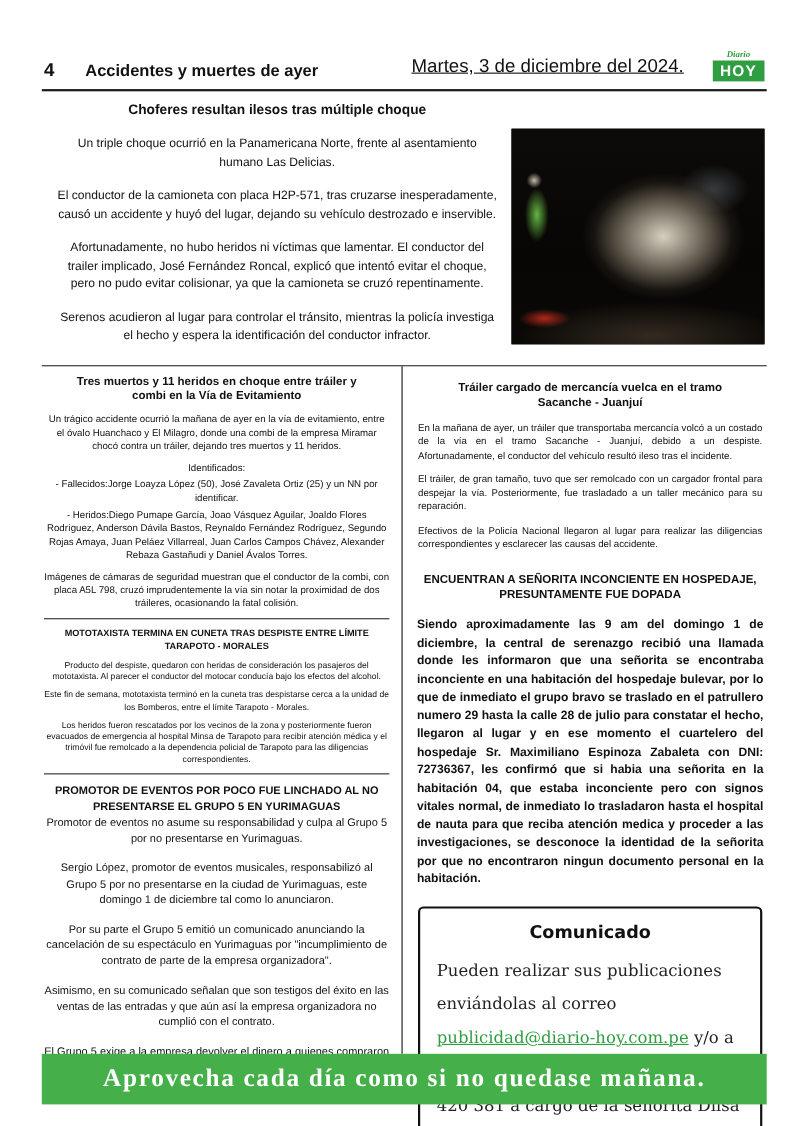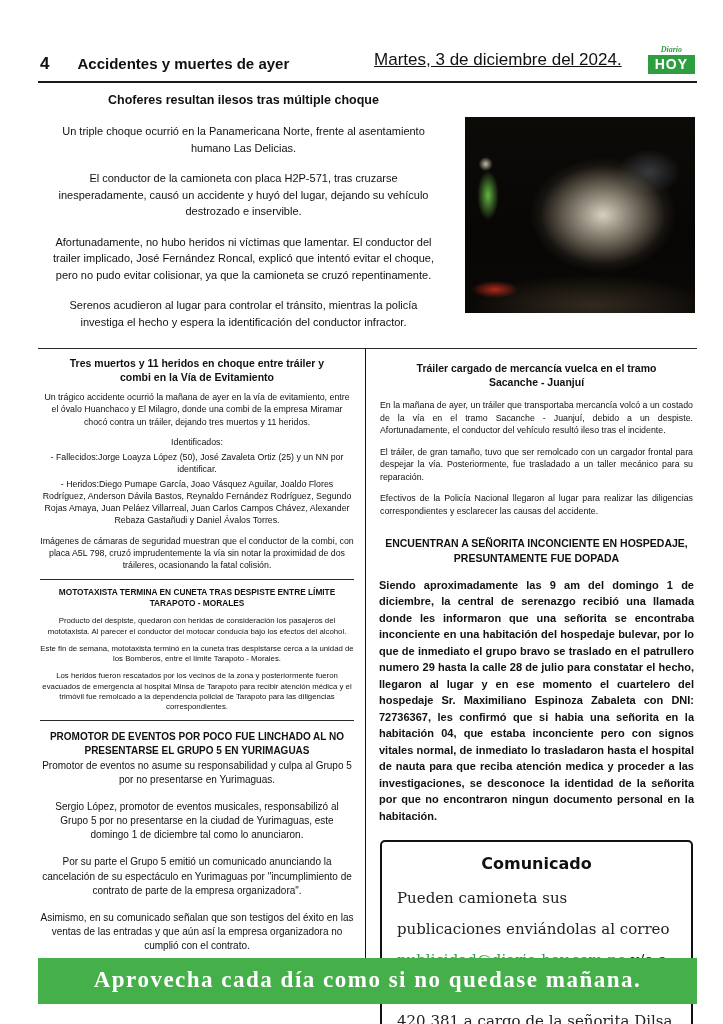--- a/index.html
+++ b/index.html
@@ -18,21 +18,21 @@
   .mh-right { display:flex; align-items:center; gap:26px; }
   .date { font-size:17px;text-decoration:underline; }
   .logo { display:flex; flex-direction:column; align-items:center; line-height:1; }
   .logo-top { color:var(--brand-green,#2f9e41); font-size:8px; font-style:italic; font-weight:bold; font-family:"Liberation Serif", serif; margin-bottom:1px;text-align:right; }
   .logo-main { background:var(--brand-green,#2f9e41); color:#fff; font-weight:bold; font-size:14px; padding:2px 7px 3px; letter-spacing:1px; }
 
   .rule-strong { height:2px; background:#1a1a1a; }
   .hr { height:1px; background:#2a2a2a; }
 
   
-  .top-article { display:flex; gap:24px; padding:8px 2px 4px 8px; }
+  .top-article { display:flex; gap:7px; padding:8px 2px 4px 8px; }
   .ta-text { flex:1; text-align:center; padding:0 6px; }
   .ta-title { font-weight:bold; font-size:12.5px; margin:2px 0 16px; }
   .ta-p { font-size:11px; line-height:1.5; margin-bottom:14px; }
   .photo {
     width:230px; height:196px; margin-top:26px; flex:none; position:relative;
     background:
       radial-gradient(ellipse 92px 72px at 60% 50%, rgba(226,218,200,0.95) 0%, rgba(160,148,128,0.55) 45%, rgba(70,60,48,0.25) 68%, transparent 80%),
       radial-gradient(ellipse 42px 30px at 80% 28%, rgba(110,120,130,0.45), transparent 75%),
       radial-gradient(ellipse 15px 34px at 10% 40%, rgba(105,190,70,0.95), transparent 72%),
       radial-gradient(ellipse 9px 9px at 9% 24%, rgba(228,218,198,0.85), transparent 78%),
@@ -149,21 +149,21 @@
         <p class="r1-p">El tráiler, de gran tamaño, tuvo que ser remolcado con un cargador frontal para despejar la vía. Posteriormente, fue trasladado a un taller mecánico para su reparación.</p>
         <p class="r1-p">Efectivos de la Policía Nacional llegaron al lugar para realizar las diligencias correspondientes y esclarecer las causas del accidente.</p>
       </article>
       <div class="hr"></div>
       <article>
         <h2 class="r2-title">ENCUENTRAN A SEÑORITA INCONCIENTE EN HOSPEDAJE, PRESUNTAMENTE FUE DOPADA</h2>
         <p class="r2-p">Siendo aproximadamente las 9 am del domingo 1 de diciembre, la central de serenazgo recibió una llamada donde les informaron que una señorita se encontraba inconciente en una habitación del hospedaje bulevar, por lo que de inmediato el grupo bravo se traslado en el patrullero numero 29 hasta la calle 28 de julio para constatar el hecho, llegaron al lugar y en ese momento el cuartelero del hospedaje Sr. Maximiliano Espinoza Zabaleta con DNI: 72736367, les confirmó que si habia una señorita en la habitación 04, que estaba inconciente pero con signos vitales normal, de inmediato lo trasladaron hasta el hospital de nauta para que reciba atención medica y proceder a las investigaciones, se desconoce la identidad de la señorita por que no encontraron ningun documento personal en la habitación.</p>
       </article>
       <aside class="comunicado">
         <h3 class="com-title">Comunicado</h3>
-        <p class="com-body"><span>Pueden camioneta sus publicaciones enviándolas al correo </span><a class="email-link">publicidad@diario-hoy.com.pe</a><span> y/o a los teléfonos N° 999 420 398 – 999 420 381 a cargo de la señorita Dilsa Luz Mendoza Rojas.</span></p>
+        <p class="com-body"><span>Pueden realizar sus publicaciones enviándolas al correo </span><a class="email-link">publicidad@diario-hoy.com.pe</a><span> y/o a los teléfonos N° 999 420 398 – 999 420 381 a cargo de la señorita Dilsa Luz Mendoza Rojas.</span></p>
       </aside>
     </div>
   </div>
 
   <footer class="banner">
     <span class="banner-text">Aprovecha cada día como si no quedase mañana.</span>
   </footer>
 
 </div>
 

